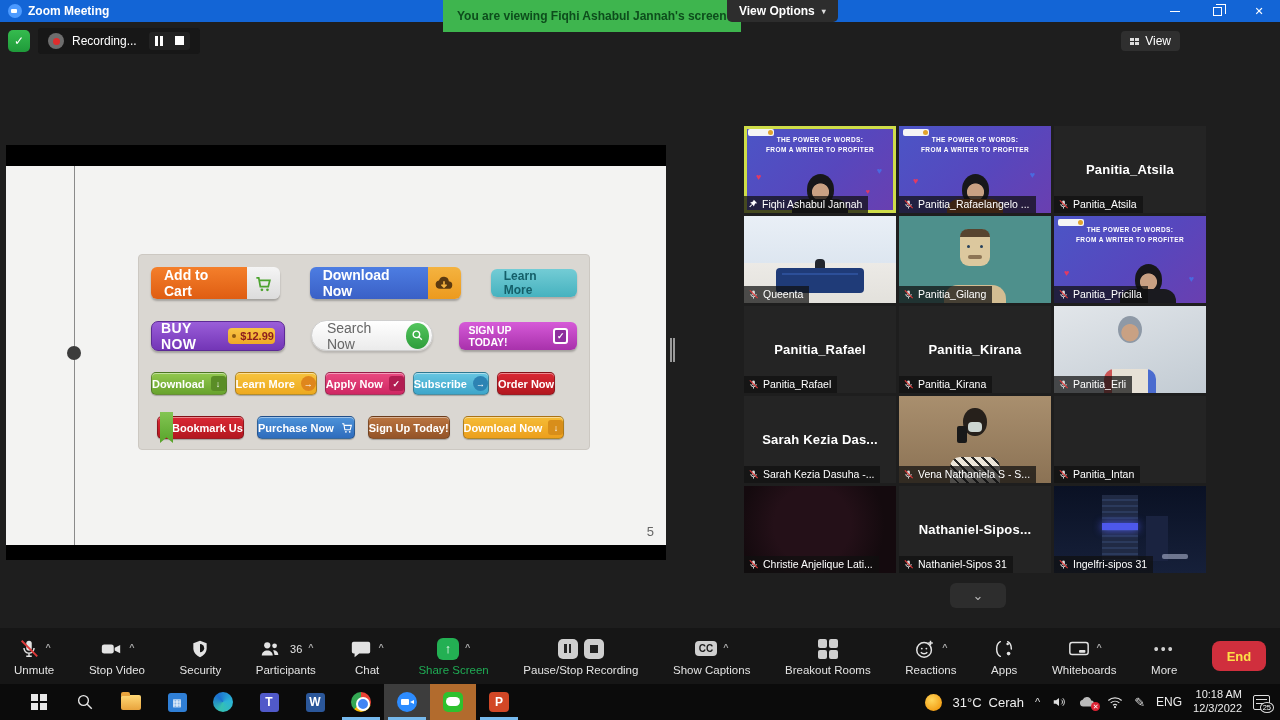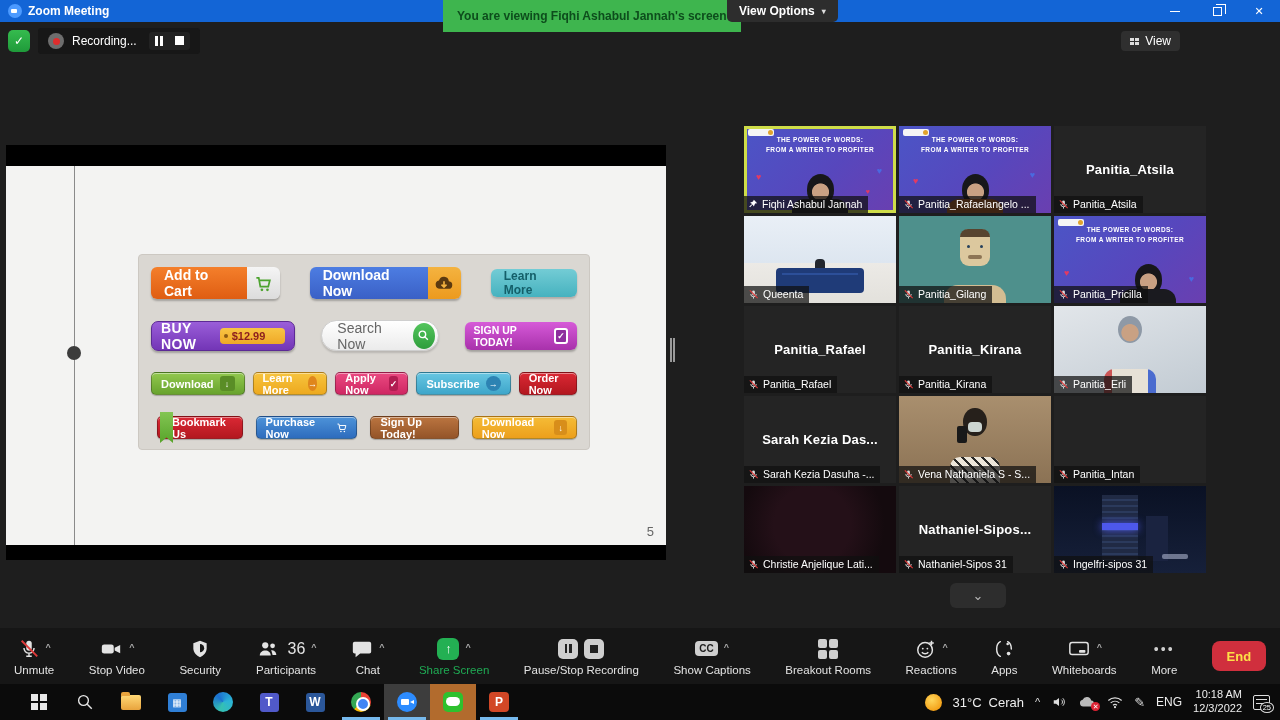--- a/index.html
+++ b/index.html
@@ -63,33 +63,33 @@
   .seg-orange .txt { background:linear-gradient(#f47f2b,#df5d12); }
   .seg-orange .ic { background:linear-gradient(#f5f5f5,#dcdcdc); }
   .seg-blue .txt { background:linear-gradient(#4d7de2,#3a60c6); }
   .seg-blue .ic { background:linear-gradient(#f4b340,#ec9a1e); }
   .b-teal { background:linear-gradient(#73ccd5,#46b2bf); color:#145f69; font-weight:bold; font-size:12px;
     height:28px; padding:0 13px; border-radius:6px; display:flex; align-items:center; box-shadow:0 2px 2px rgba(0,0,0,.2); }
   .b-buynow { background:linear-gradient(#9a5ed9,#7335b6); border:1px solid #5c2a95; height:30px; border-radius:7px;
     display:flex; align-items:center; gap:9px; padding:0 9px; box-shadow:0 2px 2px rgba(0,0,0,.25); }
   .b-buynow .t { color:#fff; font-weight:bold; font-size:14px; letter-spacing:.4px; }
   .pricetag { background:linear-gradient(#f8c544,#efa827); color:#8c1e1e; font-weight:bold; font-size:11px;
-    padding:2px 20px 2px 12px; border-radius:4px; position:relative; }
+    padding:2px 1px 2px 12px; border-radius:4px; position:relative; }
   .pricetag::before { content:""; position:absolute; left:4px; top:50%; margin-top:-2px; width:4px; height:4px; border-radius:50%; background:#8c5a12; }
   .b-search { background:linear-gradient(#ffffff,#ebebeb); border:1px solid #cfcfcf; border-radius:17px; height:31px;
     display:flex; align-items:center; gap:11px; padding:0 3px 0 15px; box-shadow:0 2px 2px rgba(0,0,0,.15); }
   .b-search .t { color:#666; font-size:14px; }
   .sbtn { width:26px; height:26px; border-radius:50%; background:linear-gradient(#53c55d,#2e9d3b);
     display:flex; align-items:center; justify-content:center; }
   .b-signup { background:linear-gradient(#d65ad8,#a831ab); border-radius:6px; height:28px; display:flex;
     align-items:center; gap:9px; padding:0 9px; box-shadow:0 2px 2px rgba(0,0,0,.25); }
   .b-signup .t { color:#fff; font-weight:bold; font-size:10.5px; }
   .chk { width:16px; height:16px; border-radius:3px; background:#8d2f9e; border:2px solid #fff;
     color:#fff; font-size:9px; font-weight:bold; display:flex; align-items:center; justify-content:center; }
-  .sm { height:23px; border-radius:5px; display:flex; align-items:center; gap:6px; padding:0 9px;
+  .sm { height:23px; border-radius:5px; display:flex; align-items:center; gap:6px; padding:0 0;
     font-weight:bold; font-size:11px; color:#fff; border:1px solid rgba(0,0,0,.28); box-shadow:inset 0 1px rgba(255,255,255,.45), 0 1px 1px rgba(0,0,0,.25); }
   .sm .box { width:15px; height:15px; border-radius:3px; display:flex; align-items:center; justify-content:center;
     font-size:9px; color:#fff; font-weight:bold; }
   .sm-green { background:linear-gradient(#92c84e,#68a32e); } .sm-green .box { background:#5a8d26; }
   .sm-yellow { background:linear-gradient(#f7c43e,#eda91f); } .sm-yellow .box { background:#df861c; border-radius:50%; }
   .sm-pink { background:linear-gradient(#ea4a81,#cf2763); } .sm-pink .box { background:#b21d52; }
   .sm-ltblue { background:linear-gradient(#67c6e2,#3ea6ca); } .sm-ltblue .box { background:#2d83b3; border-radius:50%; }
   .sm-red { background:linear-gradient(#da2834,#b3171f); }
   .sm-blue { background:linear-gradient(#4d93d9,#2e6cbd); }
   .sm-brown { background:linear-gradient(#bb7540,#945428); }
@@ -165,21 +165,21 @@
     border-radius:6px; color:#b9b9b9; display:flex; align-items:center; justify-content:center; font-size:13px; }
 
   
   .toolbar { position:absolute; left:0; bottom:36px; width:1280px; height:56px; background:#161616;
     display:flex; align-items:center; justify-content:space-between; padding:0 14px; }
   .titem { display:flex; flex-direction:column; align-items:center; gap:3px; color:#e3e3e3; }
   .ticonrow { display:flex; align-items:center; gap:6px; height:24px; }
   .tlabel { font-size:11.5px; white-space:nowrap; }
   .tlabel.green { color:#1fab54; }
   .chevup { color:#a9a9a9; font-size:9px; font-weight:bold; transform:translateY(-2px); }
-  .cnt { color:#e3e3e3; font-size:16px; margin-left:2px; }
+  .cnt { color:#e3e3e3; font-size:11px; margin-left:2px; }
   .share-ic { width:22px; height:22px; border-radius:6px; background:#23b053; color:#fff; font-size:13px; font-weight:bold;
     display:flex; align-items:center; justify-content:center; }
   .grybtn { width:20px; height:20px; border-radius:5px; background:#cfcfcf; display:flex; align-items:center; justify-content:center; }
   .grybtn .gp { display:inline-flex; gap:2px; } .grybtn .gp i { width:2.5px; height:9px; background:#222; display:block; }
   .grybtn .gs { width:8px; height:8px; background:#222; display:block; }
   .cc-ic { padding:2px 4px; border-radius:4px; background:#cfcfcf; color:#1c1c1c; font-size:10px; font-weight:bold; }
   .bo-ic { display:grid; grid-template-columns:9px 9px; gap:2px; }
   .bo-ic i { width:9px; height:9px; background:#cfcfcf; border-radius:2px; display:block; }
   .dots { color:#cfcfcf; font-size:14px; letter-spacing:2px; }
   .end-btn { width:54px; height:30px; background:#d02f3d; border-radius:8px; color:#fde047; font-size:13px; font-weight:bold;

